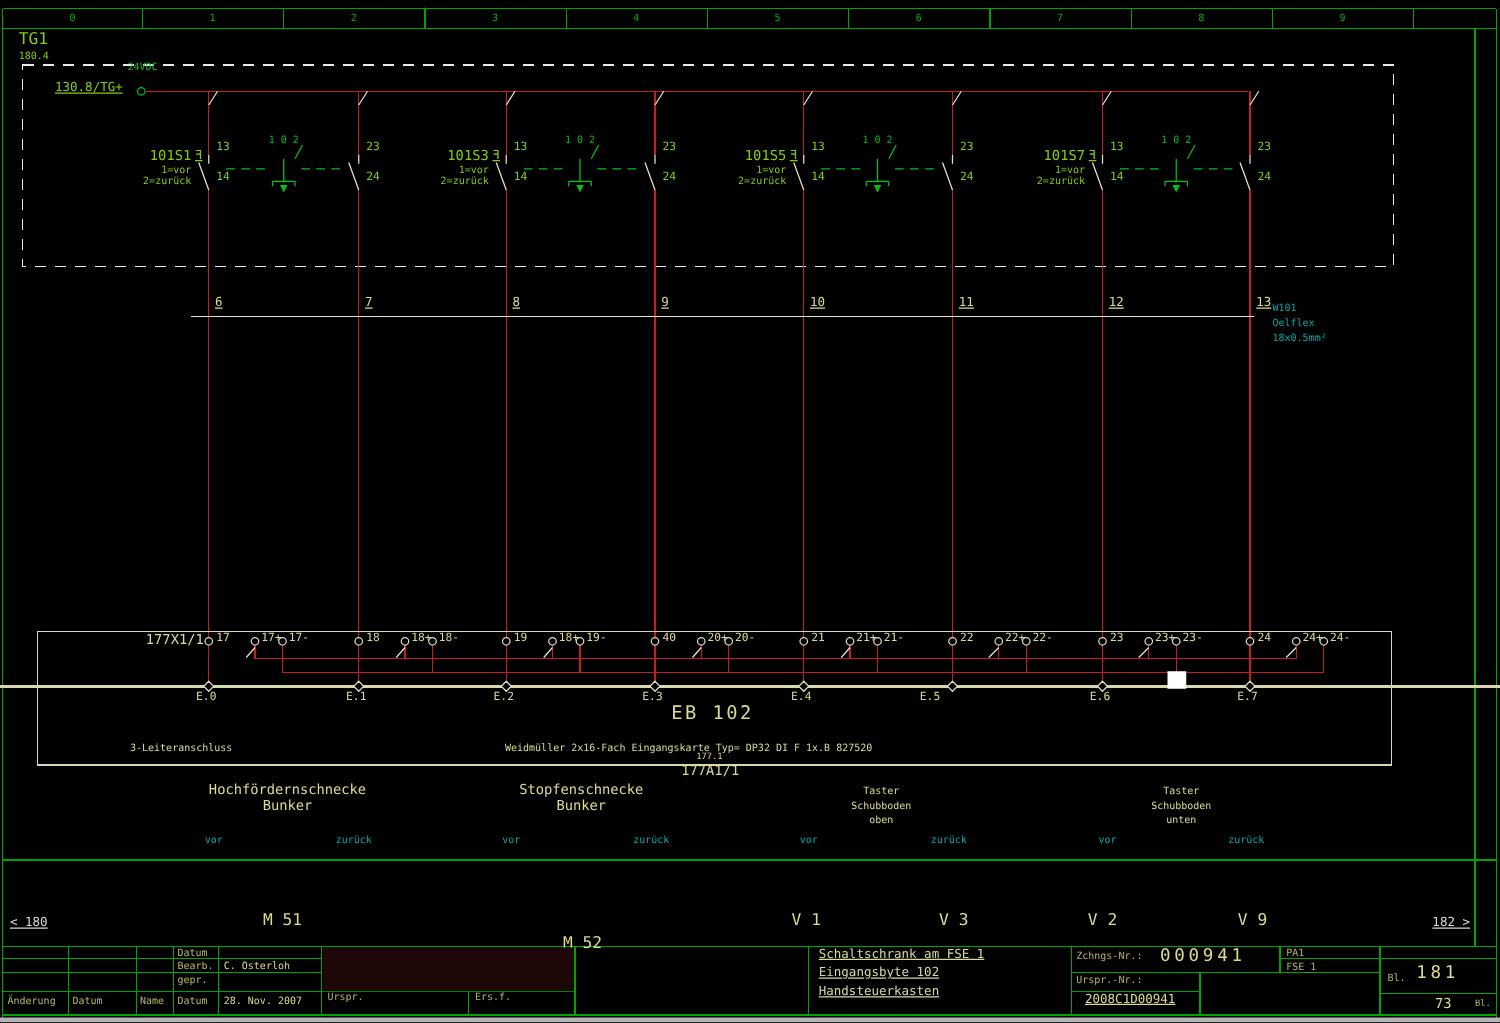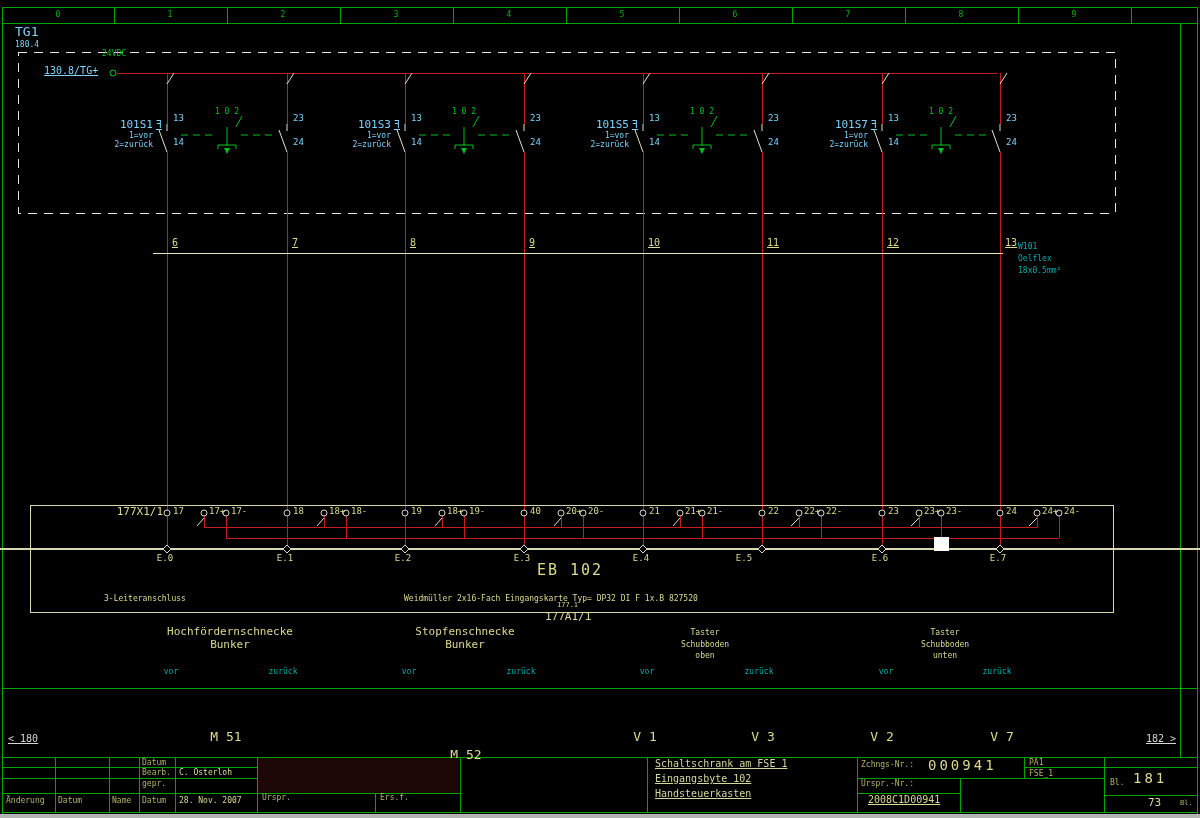--- a/index.html
+++ b/index.html
@@ -5,21 +5,21 @@
   html,body{margin:0;padding:0;background:#222;}
   .page{position:relative;width:1200px;height:818px;background:#000;overflow:hidden;
         font-family:"DejaVu Sans Mono",monospace;}
   svg.layer{position:absolute;left:0;top:0;}
   .t{position:absolute;line-height:1;white-space:pre;}
   .c{transform:translateX(-50%);}
   .r{transform:translateX(-100%);}
   .flip{transform:scaleX(-1);}
   .s7{font-size:7px;} .s8{font-size:8px;} .s9{font-size:9px;} .s10{font-size:10px;text-decoration:underline;}
   .s11{font-size:11px;} .s13{font-size:13px;} .s14{font-size:14px;letter-spacing:3px;} .s15{font-size:15px;letter-spacing:2px;}
-  .grn{color:#00b400;} .grn2{color:#00c020;} .pale{color:#7dd3fc;} .yel{color:#ddd98f;}
+  .grn{color:#00b400;} .grn2{color:#00c020;} .pale{color:#84cc16;} .yel{color:#ddd98f;}
   .yel2{color:#d6d6a0;} .olv{color:#b5b468;} .cyan{color:#00aaaa;} .white{color:#d6d6d6;}
   .graybar{position:absolute;left:0;top:814px;width:1200px;height:4px;background:#b4b4b4;}
   .logo{position:absolute;left:258px;top:758px;width:201px;height:35px;background:#1d0707;}
   .cursor{position:absolute;left:934px;top:537px;width:15px;height:14px;background:#fff;}
 </style>
 </head>
 <body>
 
 <div class="page">
 
@@ -258,21 +258,21 @@
   <span class="t s8 yel c" style="left:945px;top:652px">unten</span>
   <span class="t s8 cyan c" style="left:886px;top:668px">vor</span>
   <span class="t s8 cyan c" style="left:997px;top:668px">zurück</span>
 
   <span class="t s10 white" style="left:8px;top:734px">&lt; 180</span>
   <span class="t s13 yel c" style="left:226px;top:730px">M 51</span>
   <span class="t s13 yel c" style="left:466px;top:748px">M 52</span>
   <span class="t s13 yel c" style="left:645px;top:730px">V 1</span>
   <span class="t s13 yel c" style="left:763px;top:730px">V 3</span>
   <span class="t s13 yel c" style="left:882px;top:730px">V 2</span>
-  <span class="t s13 yel c" style="left:1002px;top:730px">V 7</span>
+  <span class="t s13 yel c" style="left:1002px;top:730px">V 9</span>
   <span class="t s10 white r" style="left:1176px;top:734px">182 &gt;</span>
 
   <div class="logo"></div>
   <span class="t s8 olv" style="left:142px;top:759px">Datum</span>
   <span class="t s8 olv" style="left:142px;top:769px">Bearb.</span>
   <span class="t s8 yel" style="left:179px;top:769px">C. Osterloh</span>
   <span class="t s8 olv" style="left:142px;top:780px">gepr.</span>
   <span class="t s8 olv" style="left:6px;top:797px">Änderung</span>
   <span class="t s8 olv" style="left:58px;top:797px">Datum</span>
   <span class="t s8 olv" style="left:112px;top:797px">Name</span>

